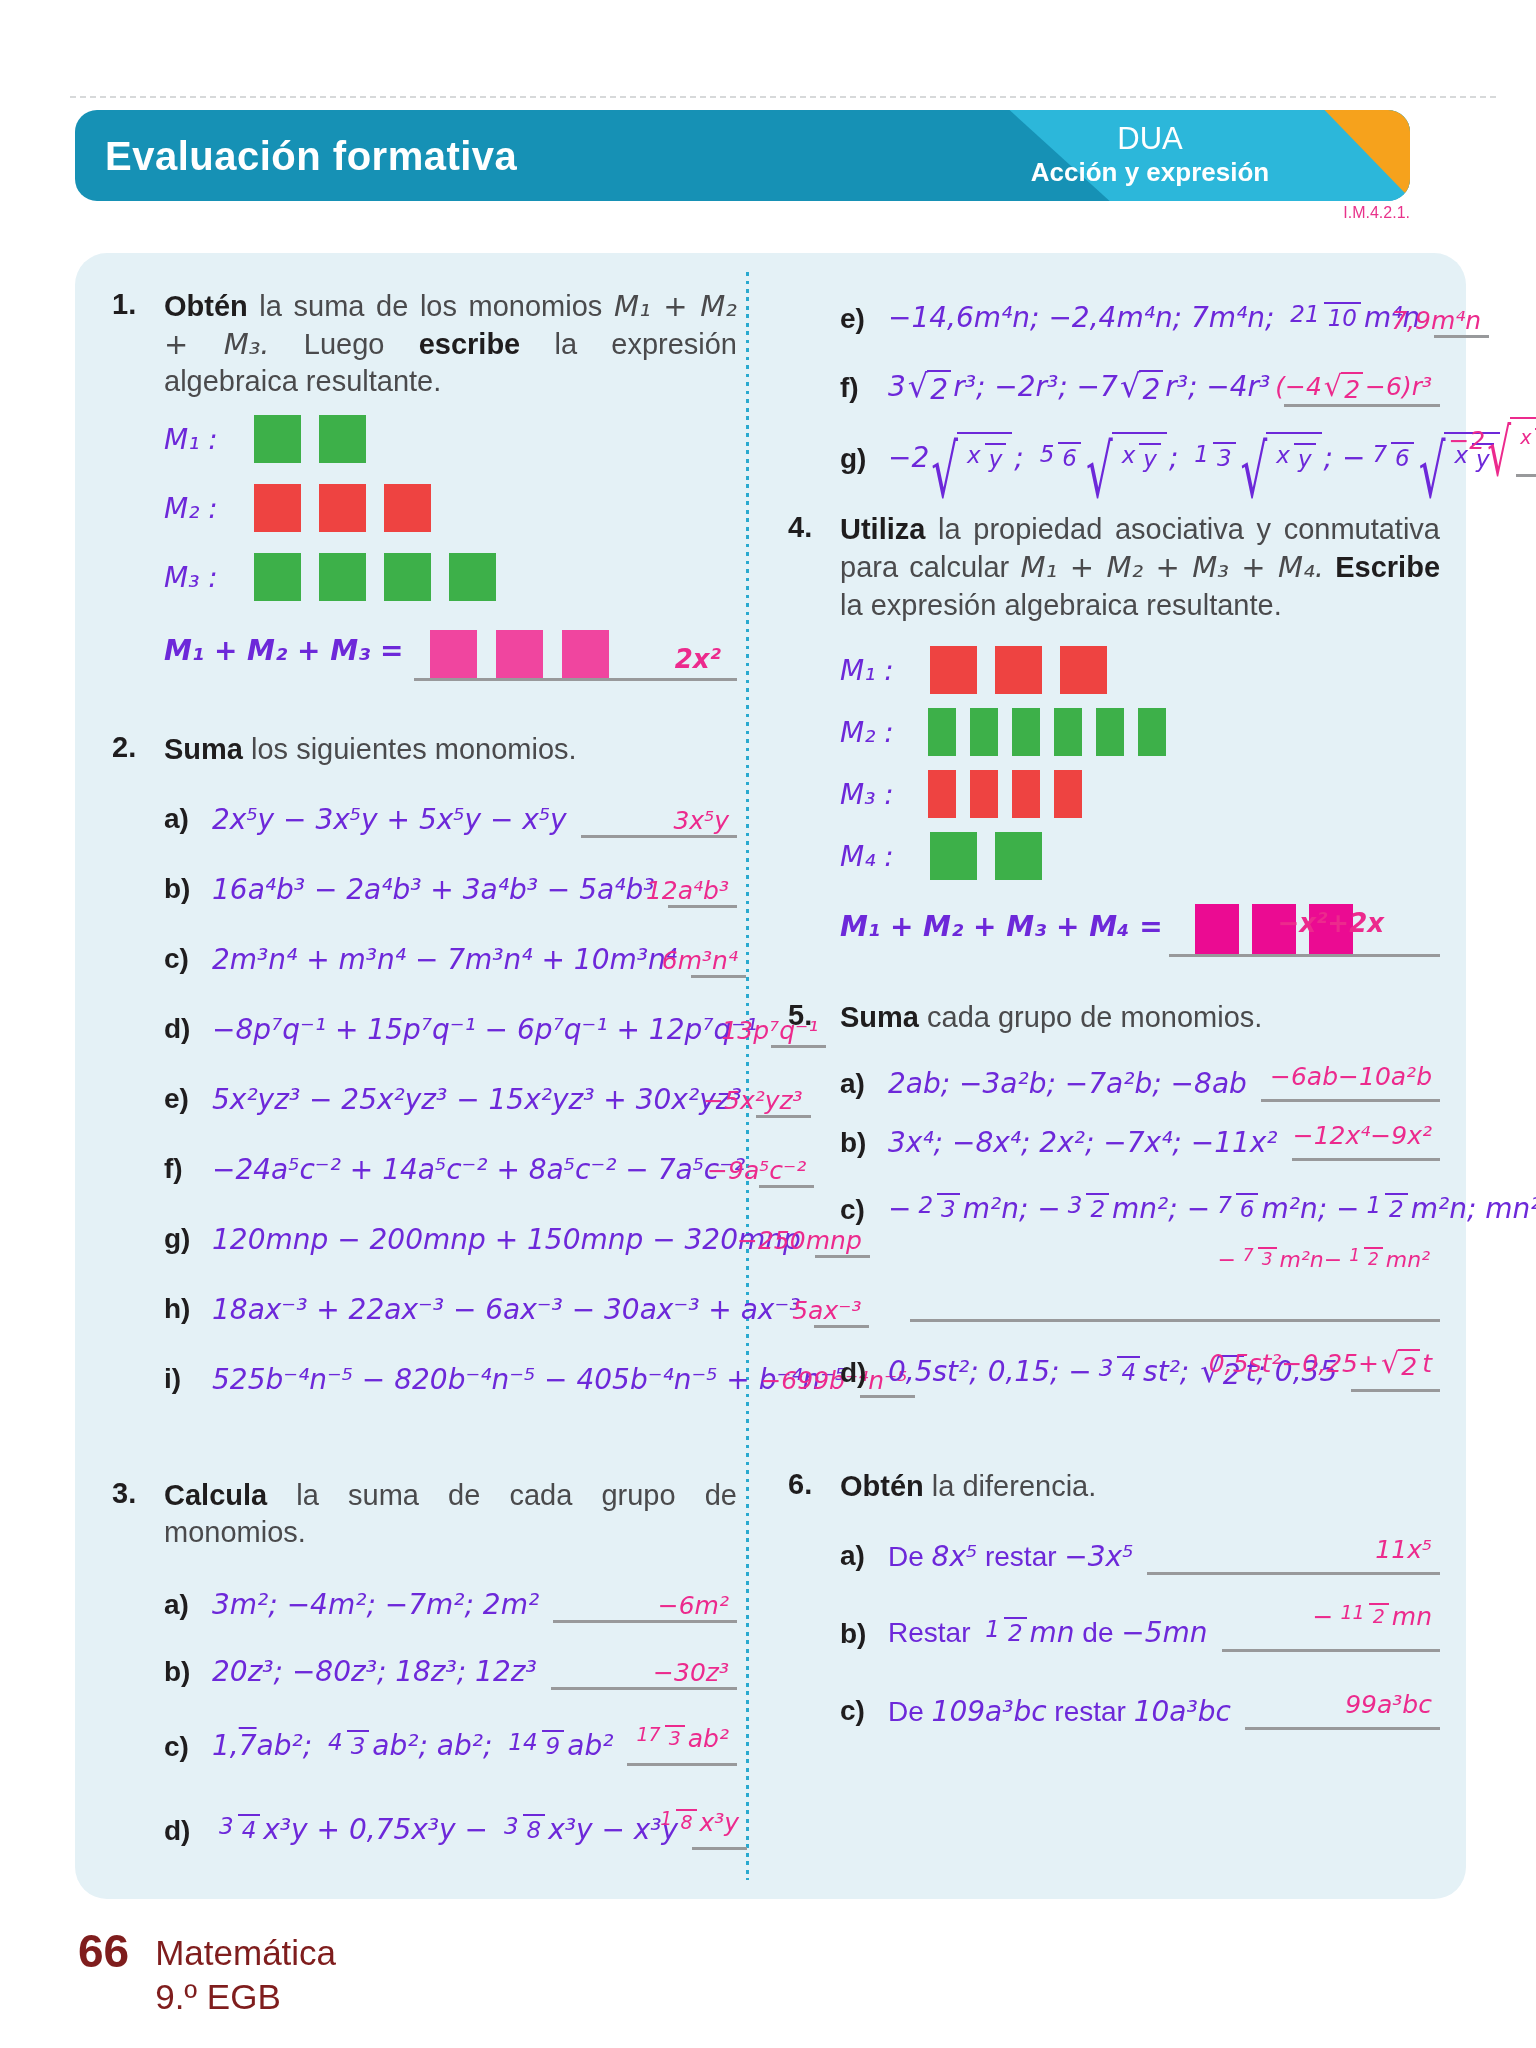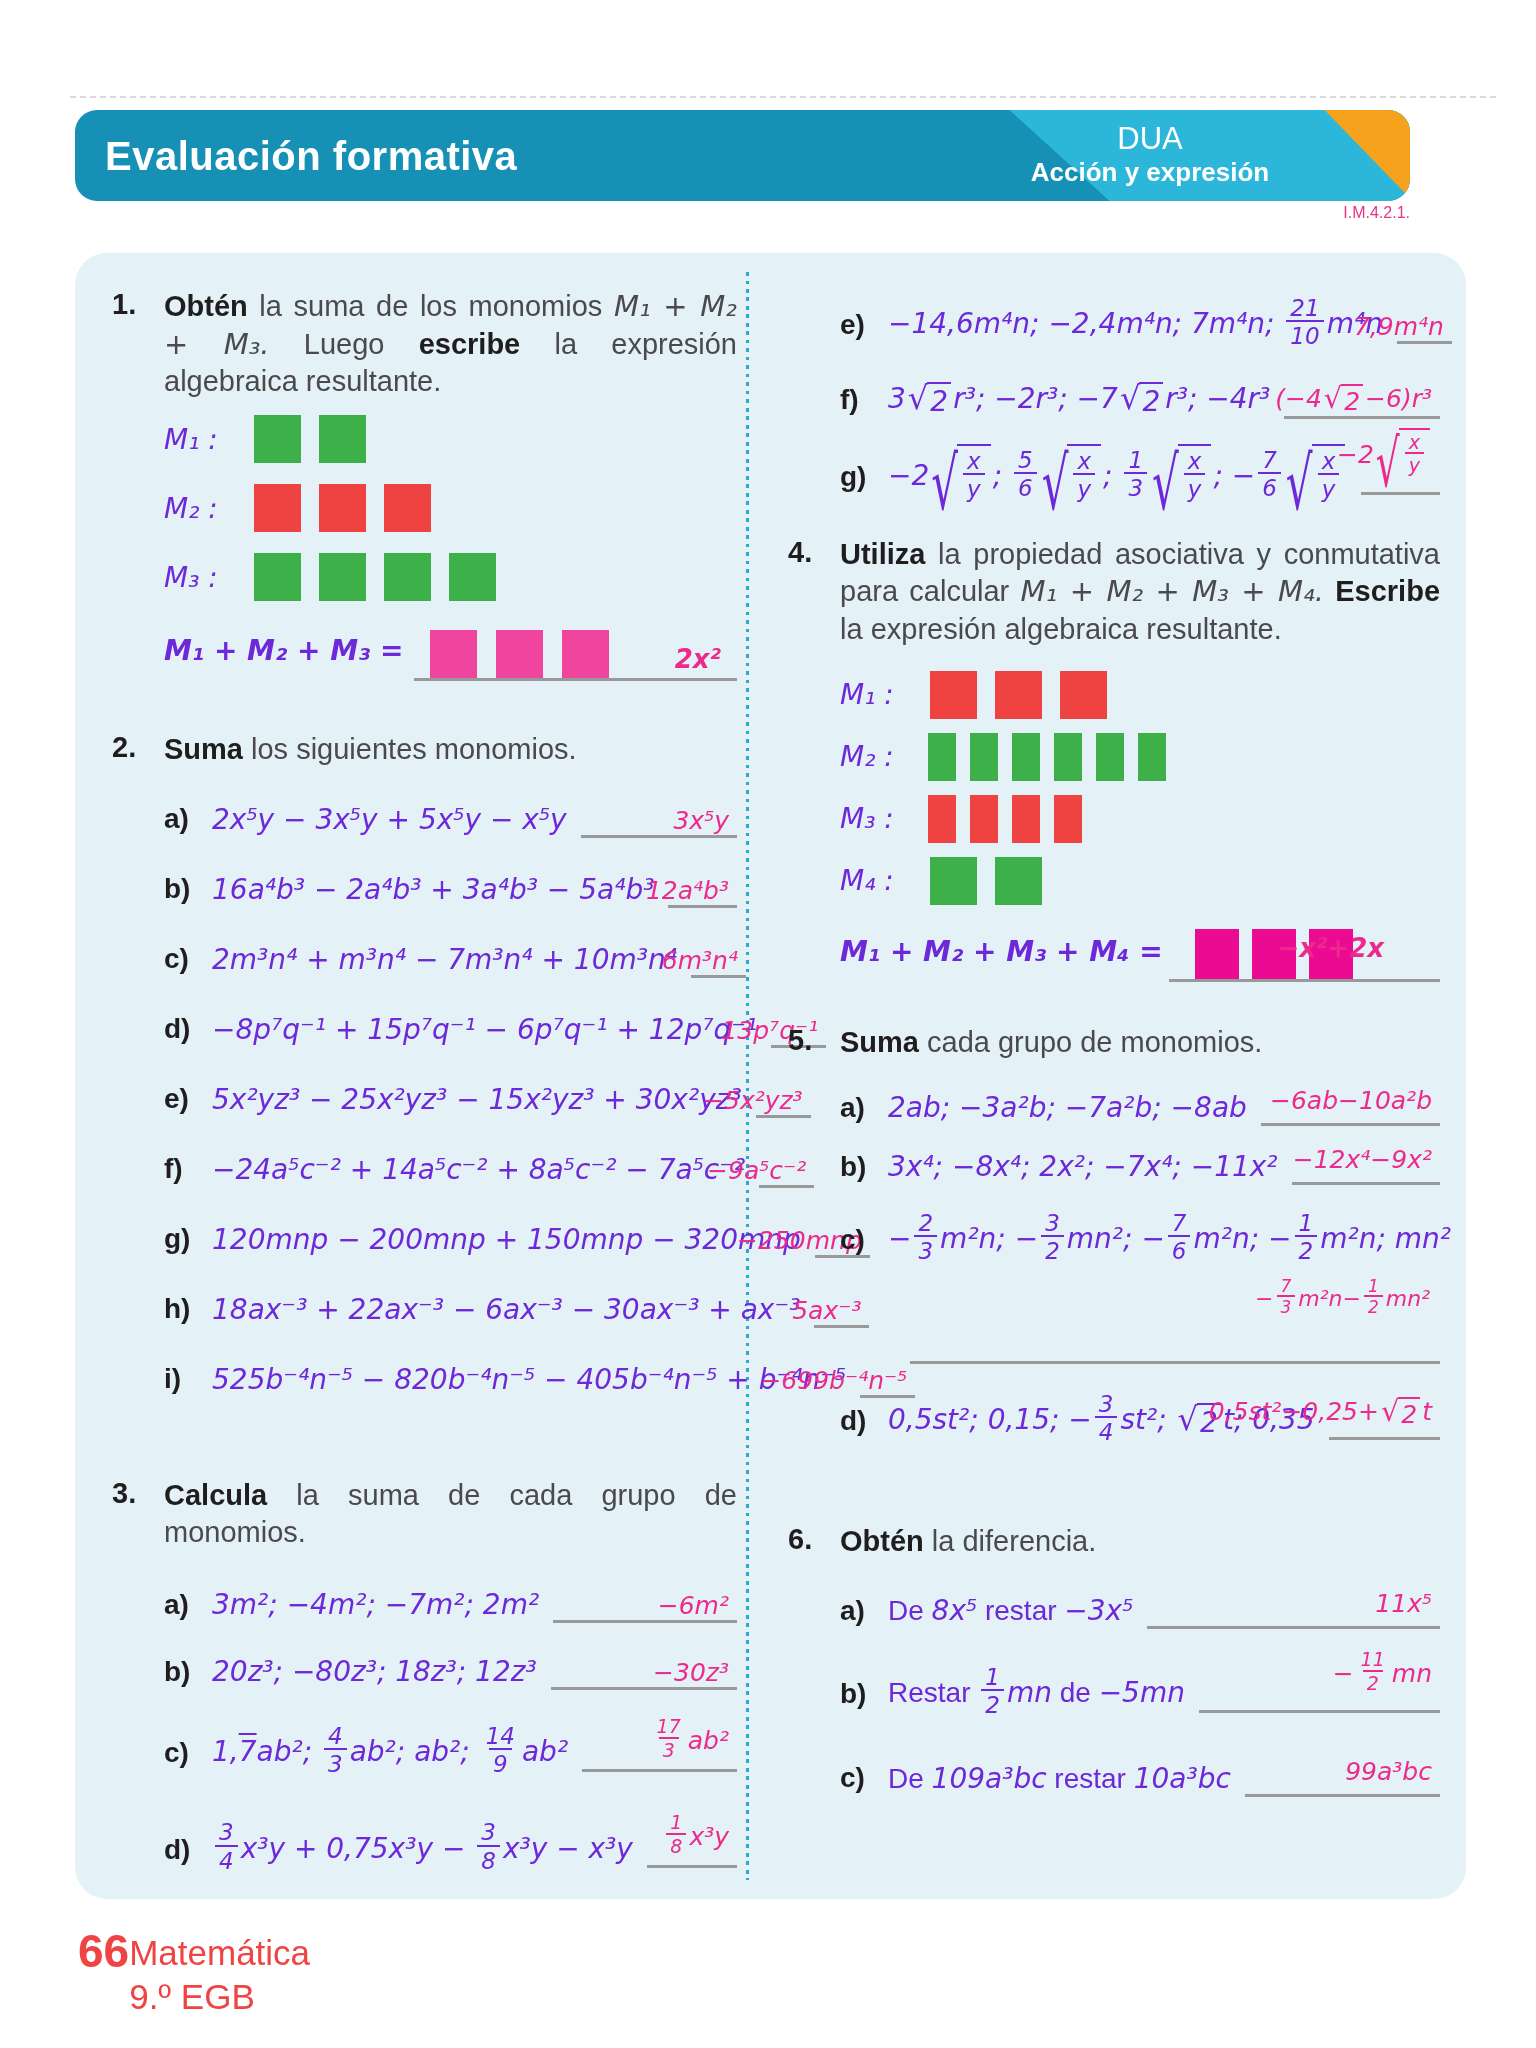--- a/index.html
+++ b/index.html
@@ -35,22 +35,22 @@
   .sec{display:flex;}
   .sec-num{width:52px;flex:none;font-weight:bold;font-size:29px;color:#1f1d1e;}
   .sec-body{flex:1;min-width:0;}
   .sec-title{font-size:29px;line-height:1.3;text-align:justify;color:#4a4a4c;}
   .sec-title b{color:#1f1d1e;}
   .mi{font-family:"DejaVu Sans",sans-serif;font-style:italic;}
 
   
   .m{font-family:"DejaVu Sans",sans-serif;font-style:italic;color:#6d28d9;}
   .m .rm{font-family:"Liberation Sans",sans-serif;font-style:normal;}
-  .fr{display:inline-flex;flex-direction:column;align-items:center;vertical-align:middle;
-      margin:5px 3px;line-height:1.05;transform:translateY(-3px);}
+  .fr{display:inline-flex;flex-direction:row;vertical-align:middle;
+      margin:11px 3px;line-height:1.05;transform:translateY(-3px);}
   .fr .n{font-size:23px;padding:0 4px;}
   .fr .d{font-size:23px;padding:2px 4px 0;border-top:2.5px solid currentColor;}
   .sq{display:inline-flex;align-items:flex-start;vertical-align:middle;margin:0 2px;}
   .sq .rad{font-style:normal;font-size:1.15em;line-height:1;}
   .sq .rc{border-top:2.5px solid currentColor;padding:1px 3px 0;margin-left:-1px;}
   .sq.big .rad{font-size:1.5em;transform:scaleY(1.75);transform-origin:top;margin-top:4px;}
   .rep{text-decoration:overline;}
 
   
   .item{margin-bottom:37px;}
@@ -101,21 +101,21 @@
   .q3r .item{margin-bottom:26px;}
   .sec4 .sec-title{margin-bottom:22px;}
   .sec5{margin-top:42px;}
   .sec5 .sec-title{margin-bottom:30px;}
   .q5 .item{margin-bottom:26px;}
   .sec6{margin-top:44px;}
   .sec6 .sec-title{margin-bottom:34px;}
   .q6 .item{margin-bottom:36px;}
 
   
-  .footer{position:absolute;left:78px;top:1928px;display:flex;color:#ef4444;}
+  .footer{position:absolute;left:78px;top:1928px;display:flex;gap:26px;color:#7f1d1d;}
   .fpage{font-size:46px;font-weight:bold;line-height:1;}
   .fmeta{font-size:35px;line-height:1.25;padding-top:3px;}
 </style>
 </head>
 <body>
 
 <div class="page">
   <div class="topdash"></div>
 
   <div class="banner">

